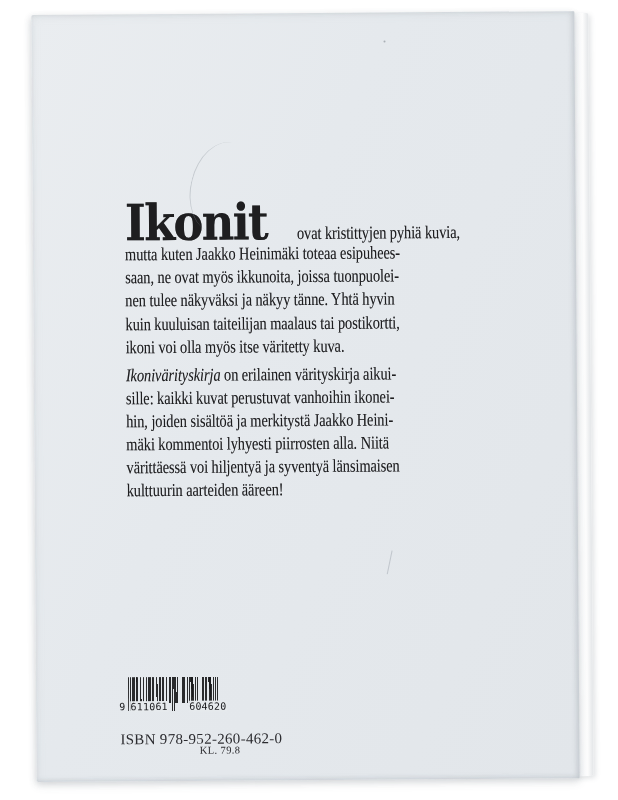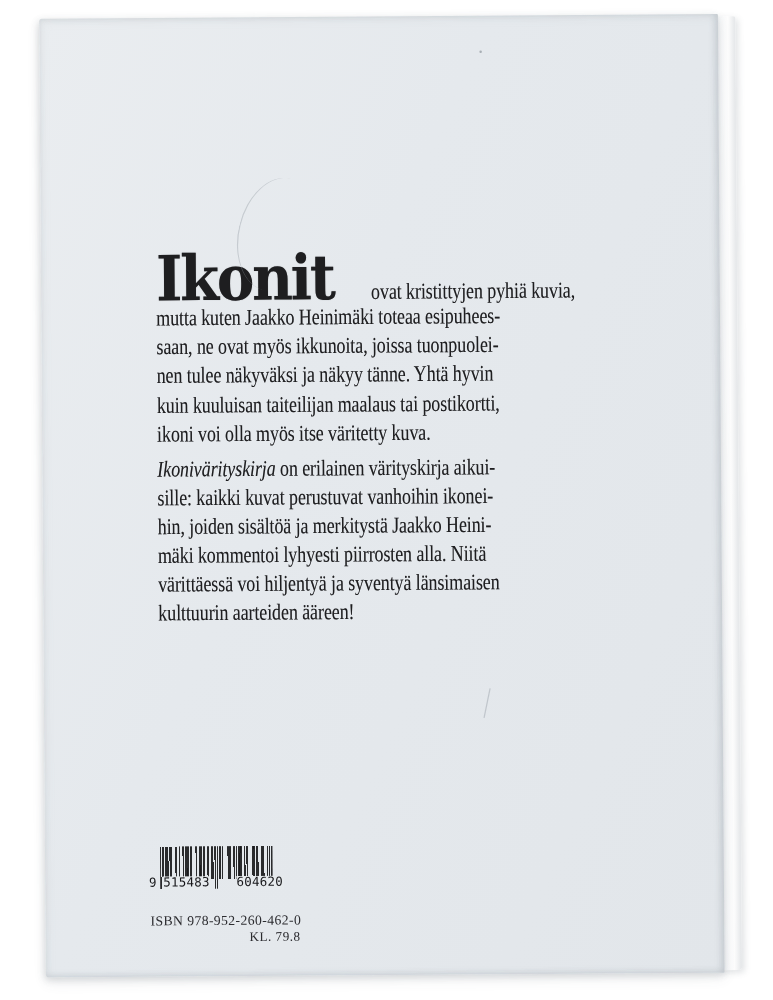--- a/index.html
+++ b/index.html
@@ -34,21 +34,21 @@
   
   .barcode-block{position:absolute;left:84px;top:663px;width:120px;height:100px;}
   .bars{position:absolute;left:8px;top:0;width:90px;height:34px;}
   .bars rect{fill:#1a1a1c;opacity:0.92;}
   .ean-digit{position:absolute;top:24px;font-family:"DejaVu Sans Mono", monospace;
              font-size:10px;letter-spacing:0.2px;color:#17171a;line-height:11px;}
   .ean-first{left:-1px;}
   .g1{left:10px;width:38px;text-align:center;background:#e6eaed;}
   .g2{left:69px;width:38px;text-align:left;background:#e6eaed;}
   .isbn{position:absolute;top:54px;left:0;width:120px;text-align:center;
-        font-size:11px;letter-spacing:0.3px;color:#2c2c30;white-space:nowrap;}
+        font-size:15px;letter-spacing:0.3px;color:#2c2c30;white-space:nowrap;}
   .kl{position:absolute;top:68px;left:0;width:120px;text-align:right;
       font-size:10.5px;letter-spacing:0.4px;color:#2c2c30;}
   
   .arc{position:absolute;left:158px;top:128px;width:62px;height:92px;
        border-left:1px solid rgba(150,158,166,0.40);border-radius:50%;transform:rotate(14deg);}
   .scratch{position:absolute;left:354px;top:538px;width:1px;height:24px;
            background:rgba(150,158,166,0.45);transform:rotate(12deg);}
   .speck1{position:absolute;left:352px;top:28px;width:2px;height:2px;border-radius:50%;
           background:rgba(110,118,126,0.5);}
   .speck2{position:absolute;left:300px;top:332px;width:2px;height:2px;border-radius:50%;
@@ -128,21 +128,21 @@
             <rect x="81" y="0" width="1.15" height="26"></rect>
             <rect x="82" y="0" width="1.15" height="26"></rect>
             <rect x="85" y="0" width="1.15" height="26"></rect>
             <rect x="86" y="0" width="1.15" height="26"></rect>
             <rect x="87" y="0" width="1.15" height="26"></rect>
             <rect x="90" y="0" width="1.15" height="26"></rect>
             <rect x="92" y="0" width="1.15" height="34"></rect>
             <rect x="94" y="0" width="1.15" height="34"></rect>
           </svg>
         <span class="ean-digit ean-first">9</span>
-        <span class="ean-digit g1">515483</span>
+        <span class="ean-digit g1">611061</span>
         <span class="ean-digit g2">604620</span>
         <div class="isbn">ISBN 978-952-260-462-0</div>
         <div class="kl">KL. 79.8</div>
       </div>
 
       <div class="arc"></div>
       <div class="scratch"></div>
       <div class="speck1"></div>
       <div class="speck2"></div>
     </div>

